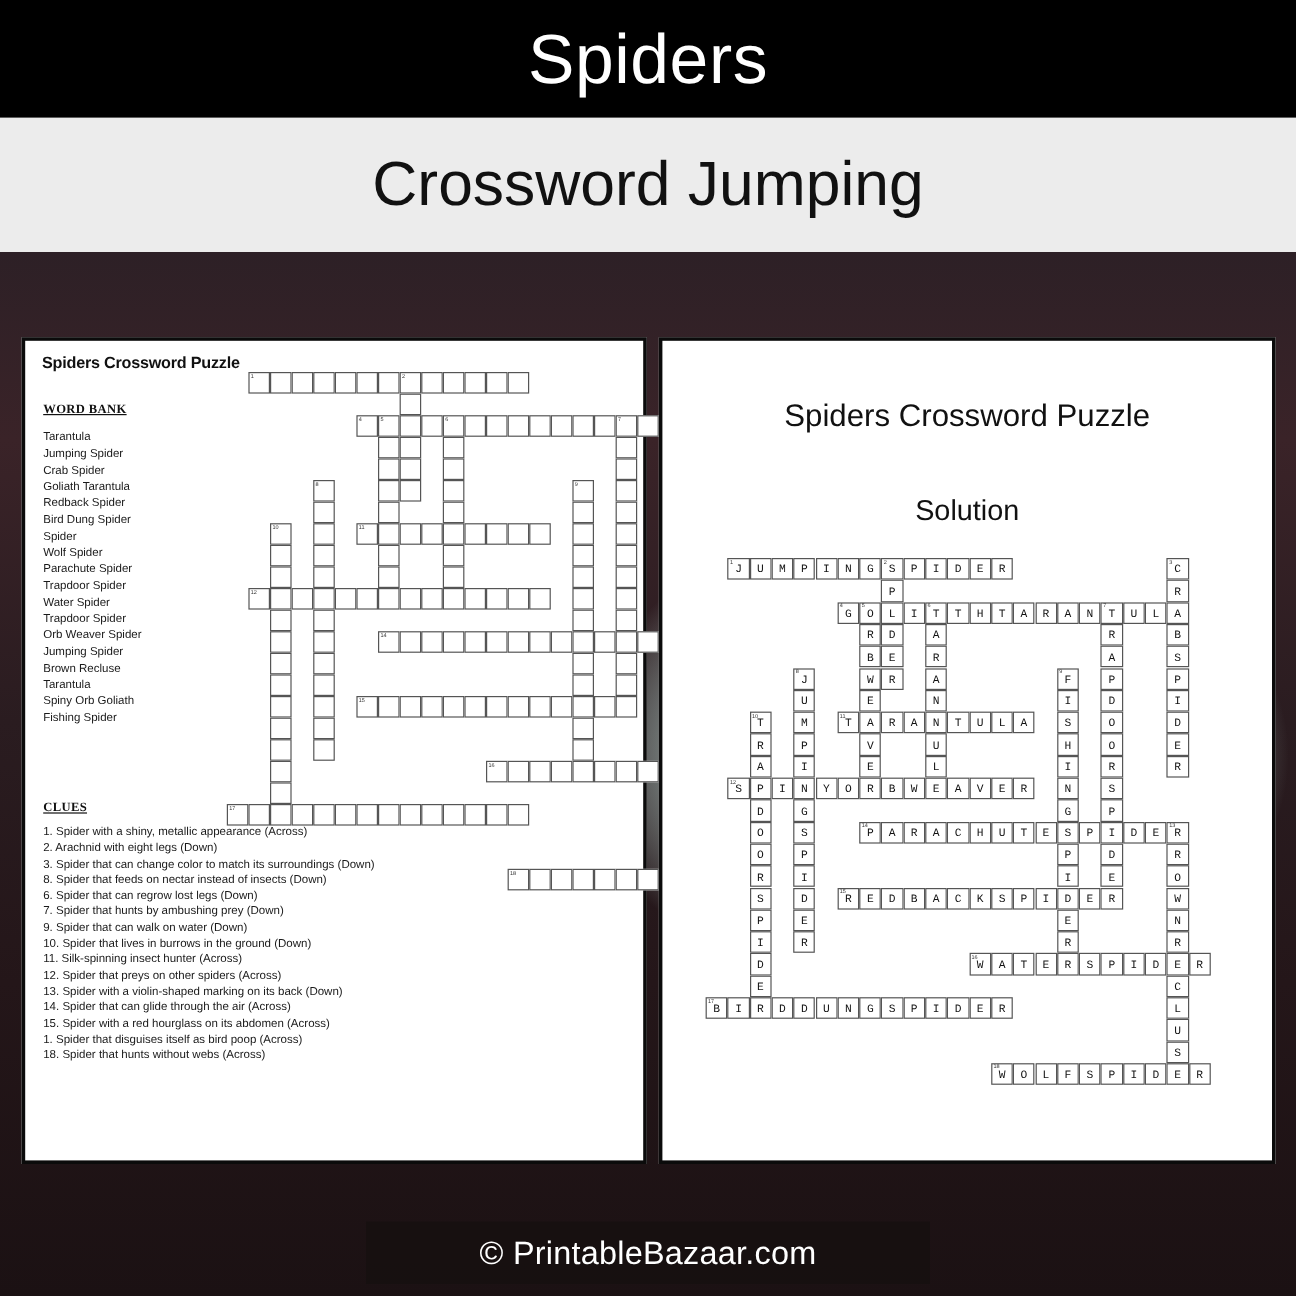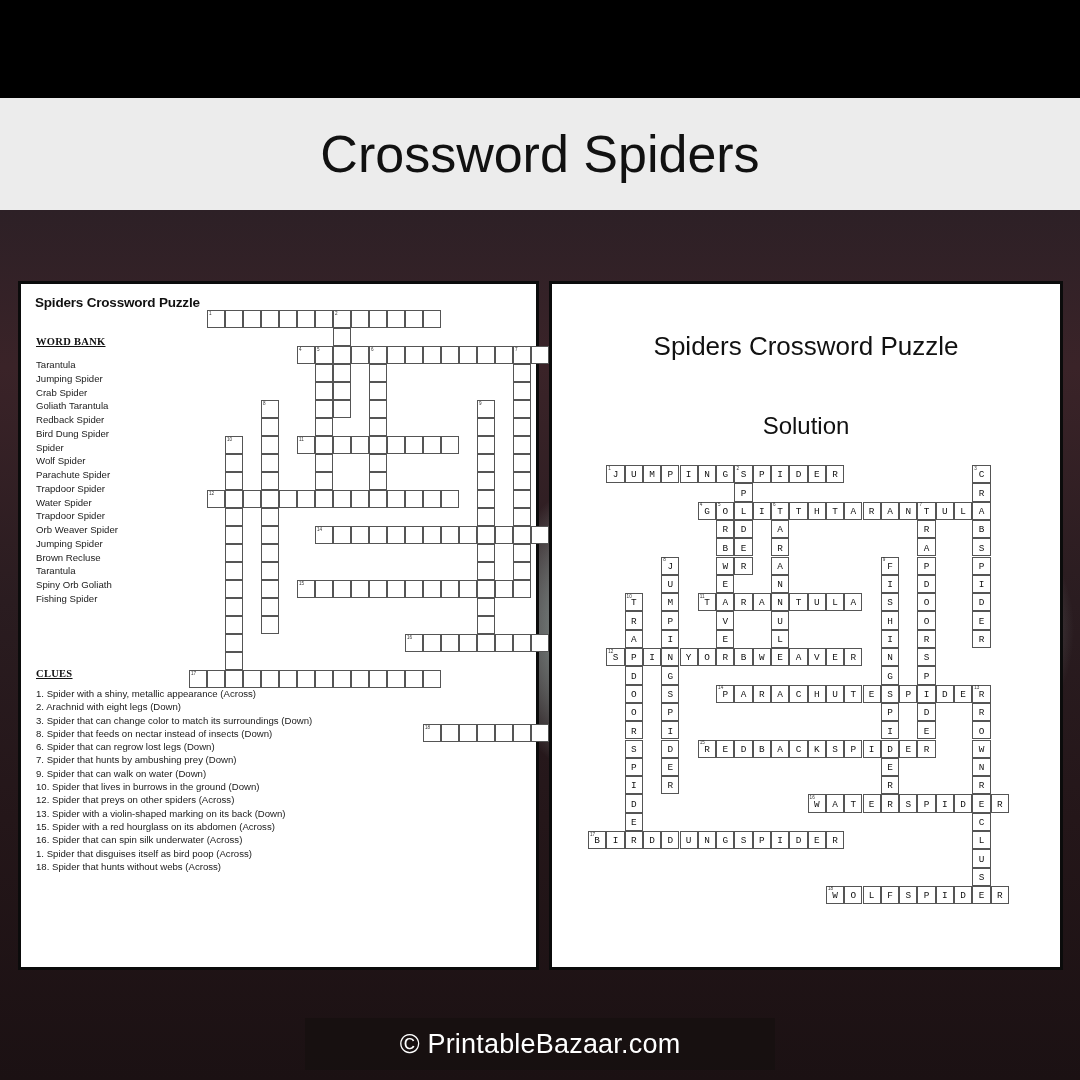--- a/index.html
+++ b/index.html
@@ -115,22 +115,25 @@
     background:rgba(22,16,16,.82);
     display:flex;align-items:center;justify-content:center;
     color:#fff;font-size:27px;letter-spacing:.2px;
   }
 </style>
 </head>
 <body>
 
 <div id="page">
 
+  <div class="banner-title">
+    <span>Spiders</span>
+  </div>
   <div class="banner-sub">
-    <span>Crossword Spiders</span>
+    <span>Crossword Jumping</span>
   </div>
 
   <div class="bg">
     <div class="bg-streak"></div>
     <div class="bg-streak2"></div>
   </div>
 
   <div class="sheet" id="sheet-left">
     <div class="sheet-title-left">Spiders Crossword Puzzle</div>
 
@@ -393,24 +396,25 @@
     <div class="clues-head">CLUES</div>
     <div class="clues-list" id="clues-list">
         <div>1. Spider with a shiny, metallic appearance (Across)</div>
         <div>2. Arachnid with eight legs (Down)</div>
         <div>3. Spider that can change color to match its surroundings (Down)</div>
         <div>8. Spider that feeds on nectar instead of insects (Down)</div>
         <div>6. Spider that can regrow lost legs (Down)</div>
         <div>7. Spider that hunts by ambushing prey (Down)</div>
         <div>9. Spider that can walk on water (Down)</div>
         <div>10. Spider that lives in burrows in the ground (Down)</div>
+        <div>11. Silk-spinning insect hunter (Across)</div>
         <div>12. Spider that preys on other spiders (Across)</div>
         <div>13. Spider with a violin-shaped marking on its back (Down)</div>
+        <div>14. Spider that can glide through the air (Across)</div>
         <div>15. Spider with a red hourglass on its abdomen (Across)</div>
-        <div>16. Spider that can spin silk underwater (Across)</div>
         <div>1. Spider that disguises itself as bird poop (Across)</div>
         <div>18. Spider that hunts without webs (Across)</div>
       </div>
   </div>
 
   <div class="sheet" id="sheet-right">
     <div class="sheet-title-right">Spiders Crossword Puzzle</div>
     <div class="sheet-sub-right">Solution</div>
     <div class="grid" id="grid-right">
         <div class="cell" style="left: 54.3px; top: 181px; width: 18.3px; height: 18.3px;">

